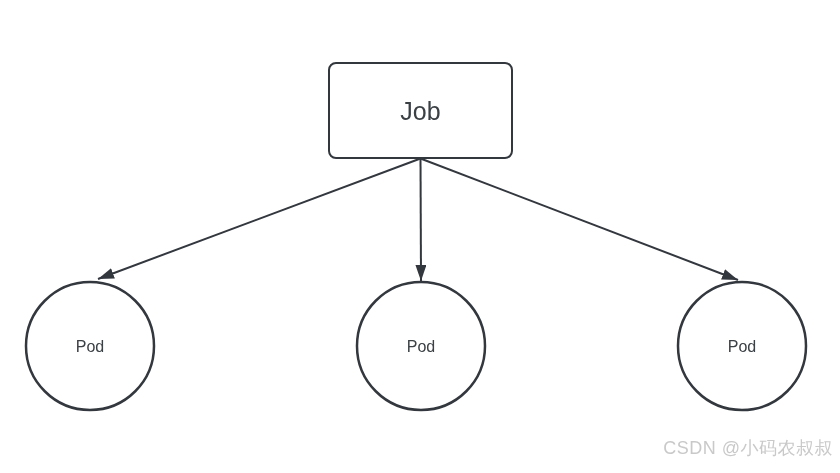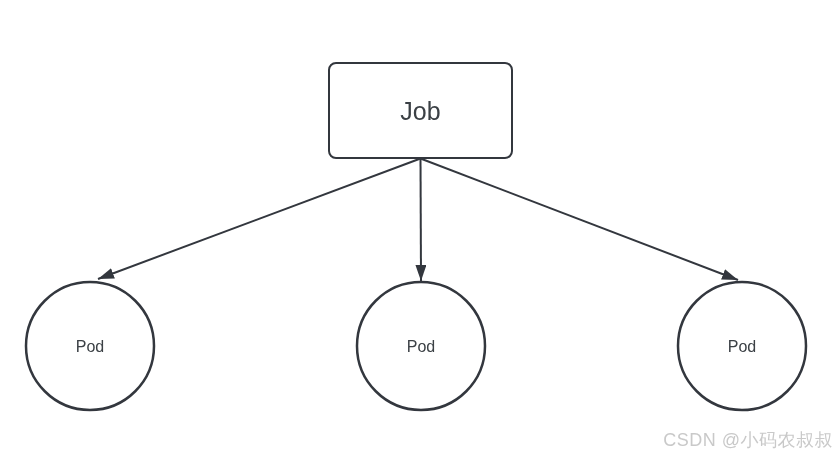--- a/index.html
+++ b/index.html
@@ -41,21 +41,21 @@
   }
   .node-label-large {
     font-size: 25px;
   }
   .node-label-small {
     font-size: 16px;
   }
   .watermark {
     position: absolute;
     right: 7px;
-    bottom: 21px;
+    bottom: 13px;
     font-size: 18px;
     color: #c9c9c9;
     text-shadow: 1px 1px 1px rgba(255,255,255,0.95);
     letter-spacing: 0.5px;
     user-select: none;
   }
 </style>
 </head>
 <body>
 

